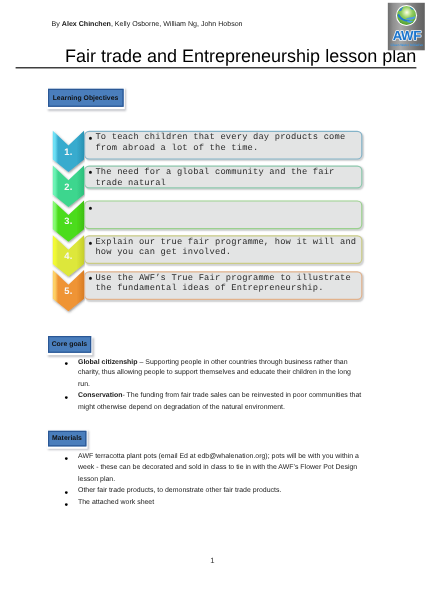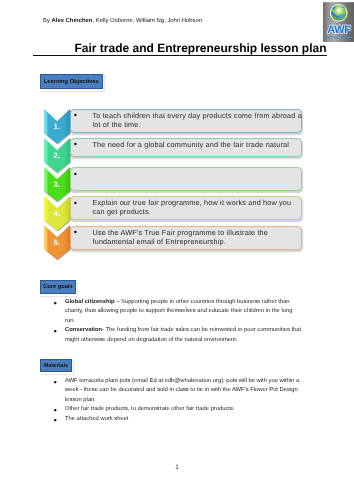--- a/index.html
+++ b/index.html
@@ -4,34 +4,34 @@
 <style>
   html,body{margin:0;padding:0;}
   body{width:354px;height:500px;background:#ffffff;font-family:"Liberation Sans",sans-serif;overflow:hidden;
        -webkit-font-smoothing:antialiased;text-rendering:geometricPrecision;}
   .page{position:relative;width:354px;height:500px;background:#fff;}
 
   .byline{position:absolute;left:43px;top:17.2px;font-size:5.9px;line-height:8px;color:#161616;}
   .byline b{font-weight:bold;}
 
   .title{position:absolute;left:3px;top:42.8px;width:354px;text-align:center;line-height:9.5px;}
-  .title span{font-size:12px;font-weight:bold;border-bottom:0.85px solid #111;padding-bottom:0.4px;padding-left:41px;}
+  .title span{font-size:15px;font-weight:normal;border-bottom:0.85px solid #111;padding-bottom:0.4px;padding-left:41px;}
 
   .logo{position:absolute;}
   .logotext{font-family:"Liberation Sans",sans-serif;font-size:22px;font-weight:bold;letter-spacing:-0.6px;}
   .logotag{font-family:"Liberation Sans",sans-serif;font-size:5.6px;font-weight:bold;letter-spacing:-0.1px;}
 
   .tagwrap{position:absolute;background:#ffffff;box-shadow:1.3px 1.3px 1.6px rgba(120,125,135,0.45);}
   .tagbox{position:absolute;background:#4a7ebc;border:0.8px solid #2a5795;box-sizing:border-box;
     color:#111;font-weight:bold;display:flex;align-items:center;justify-content:center;letter-spacing:0.02px;}
 
   .chev{position:absolute;}
   .obox{position:absolute;border-radius:4.3px;background:#e3e4e4;border:0.85px solid #999;box-sizing:border-box;box-shadow:0.9px 1.1px 1.2px rgba(110,112,115,0.32);}
   .obox .bul{position:absolute;left:3.3px;top:1.5px;font-size:9.2px;line-height:9.0px;color:#111;}
-  .obox .txt{position:absolute;left:22px;top:1.3px;right:-4.5px;font-size:7.3px;line-height:9.0px;color:#2a2a2a;letter-spacing:0.15px;}
+  .obox .txt{position:absolute;left:9px;top:1.3px;right:-4.5px;font-size:7.3px;line-height:9.0px;color:#2a2a2a;letter-spacing:0.15px;font-family:Liberation Mono, monospace;}
 
   .bullist{position:absolute;}
   .bitem{position:relative;font-size:5.8px;line-height:9.2px;color:#1a1a1a;margin-bottom:0.6px;}
   .bitem .dot{position:absolute;left:-11.3px;top:0.4px;font-size:8.6px;line-height:9.2px;color:#000;}
   .bitem b{font-weight:bold;}
 
   .chnum{position:absolute;text-align:center;font-size:7.8px;font-weight:bold;color:#f7f7f7;line-height:7.8px;letter-spacing:0.15px;}
   .pgnum{position:absolute;left:0;top:465.3px;width:354px;text-align:center;font-size:6.4px;line-height:6.4px;color:#333;}
 </style>
 </head>
@@ -175,21 +175,21 @@
             <feDropShadow dx="0.6" dy="0.9" stdDeviation="0.75" flood-color="#3a3a3a" flood-opacity="0.55"></feDropShadow>
           </filter>
         </defs>
         <g filter="url(#cs4)">
           <path class="chevbase" d="M1,1 L14,13.2 L27,1 L27,25 L14,35.4 L1,25 Z" fill="url(#cg4)"></path>
         </g>
       </svg>
       <div class="chnum" style="left:44px;top:209.6px;width:26px;">4.</div>
       <div class="obox" style="left: 69.5px; top: 196px; width: 232.5px; height: 24px; border-color: rgb(202, 203, 133);">
         <span class="bul">•</span>
-        <span class="txt">Explain our true fair programme, how it works and how you can get products.</span>
+        <span class="txt">Explain our true fair programme, how it will and how you can get involved.</span>
       </div>
     </div>
     <div class="orow">
       <svg class="chev" style="left:43px;top:224.0px;" width="28" height="38" viewBox="0 0 28 38">
         <defs>
           <linearGradient id="cg5" x1="0" y1="0" x2="1" y2="0">
             <stop class="gs0" offset="0%" stop-color="#FDD066"></stop>
             <stop class="gs1" offset="7%" stop-color="#FDD066"></stop>
             <stop class="gs2" offset="17%" stop-color="#EF9435"></stop>
             <stop class="gs3" offset="24%" stop-color="#EF9435"></stop>
@@ -200,21 +200,21 @@
             <feDropShadow dx="0.6" dy="0.9" stdDeviation="0.75" flood-color="#3a3a3a" flood-opacity="0.55"></feDropShadow>
           </filter>
         </defs>
         <g filter="url(#cs5)">
           <path class="chevbase" d="M1,1 L14,13.2 L27,1 L27,25 L14,35.4 L1,25 Z" fill="url(#cg5)"></path>
         </g>
       </svg>
       <div class="chnum" style="left:44px;top:238.6px;width:26px;">5.</div>
       <div class="obox" style="left: 69.5px; top: 225.5px; width: 232.5px; height: 24px; border-color: rgb(226, 178, 140);">
         <span class="bul">•</span>
-        <span class="txt">Use the AWF’s True Fair programme to illustrate the fundamental email of Entrepreneurship.</span>
+        <span class="txt">Use the AWF’s True Fair programme to illustrate the fundamental ideas of Entrepreneurship.</span>
       </div>
     </div>
   </div>
 
   <div class="tagwrap" style="left:39px;top:279.5px;width:38px;height:16.5px;">
     <div class="tagbox" style="left:0.9px;top:0.9px;width:35.9px;height:14.1px;font-size:5.7px;">Core goals</div>
   </div>
 
   <div class="bullist" style="left:65px;top:298.2px;width:238px;">
     <div class="bitem">

